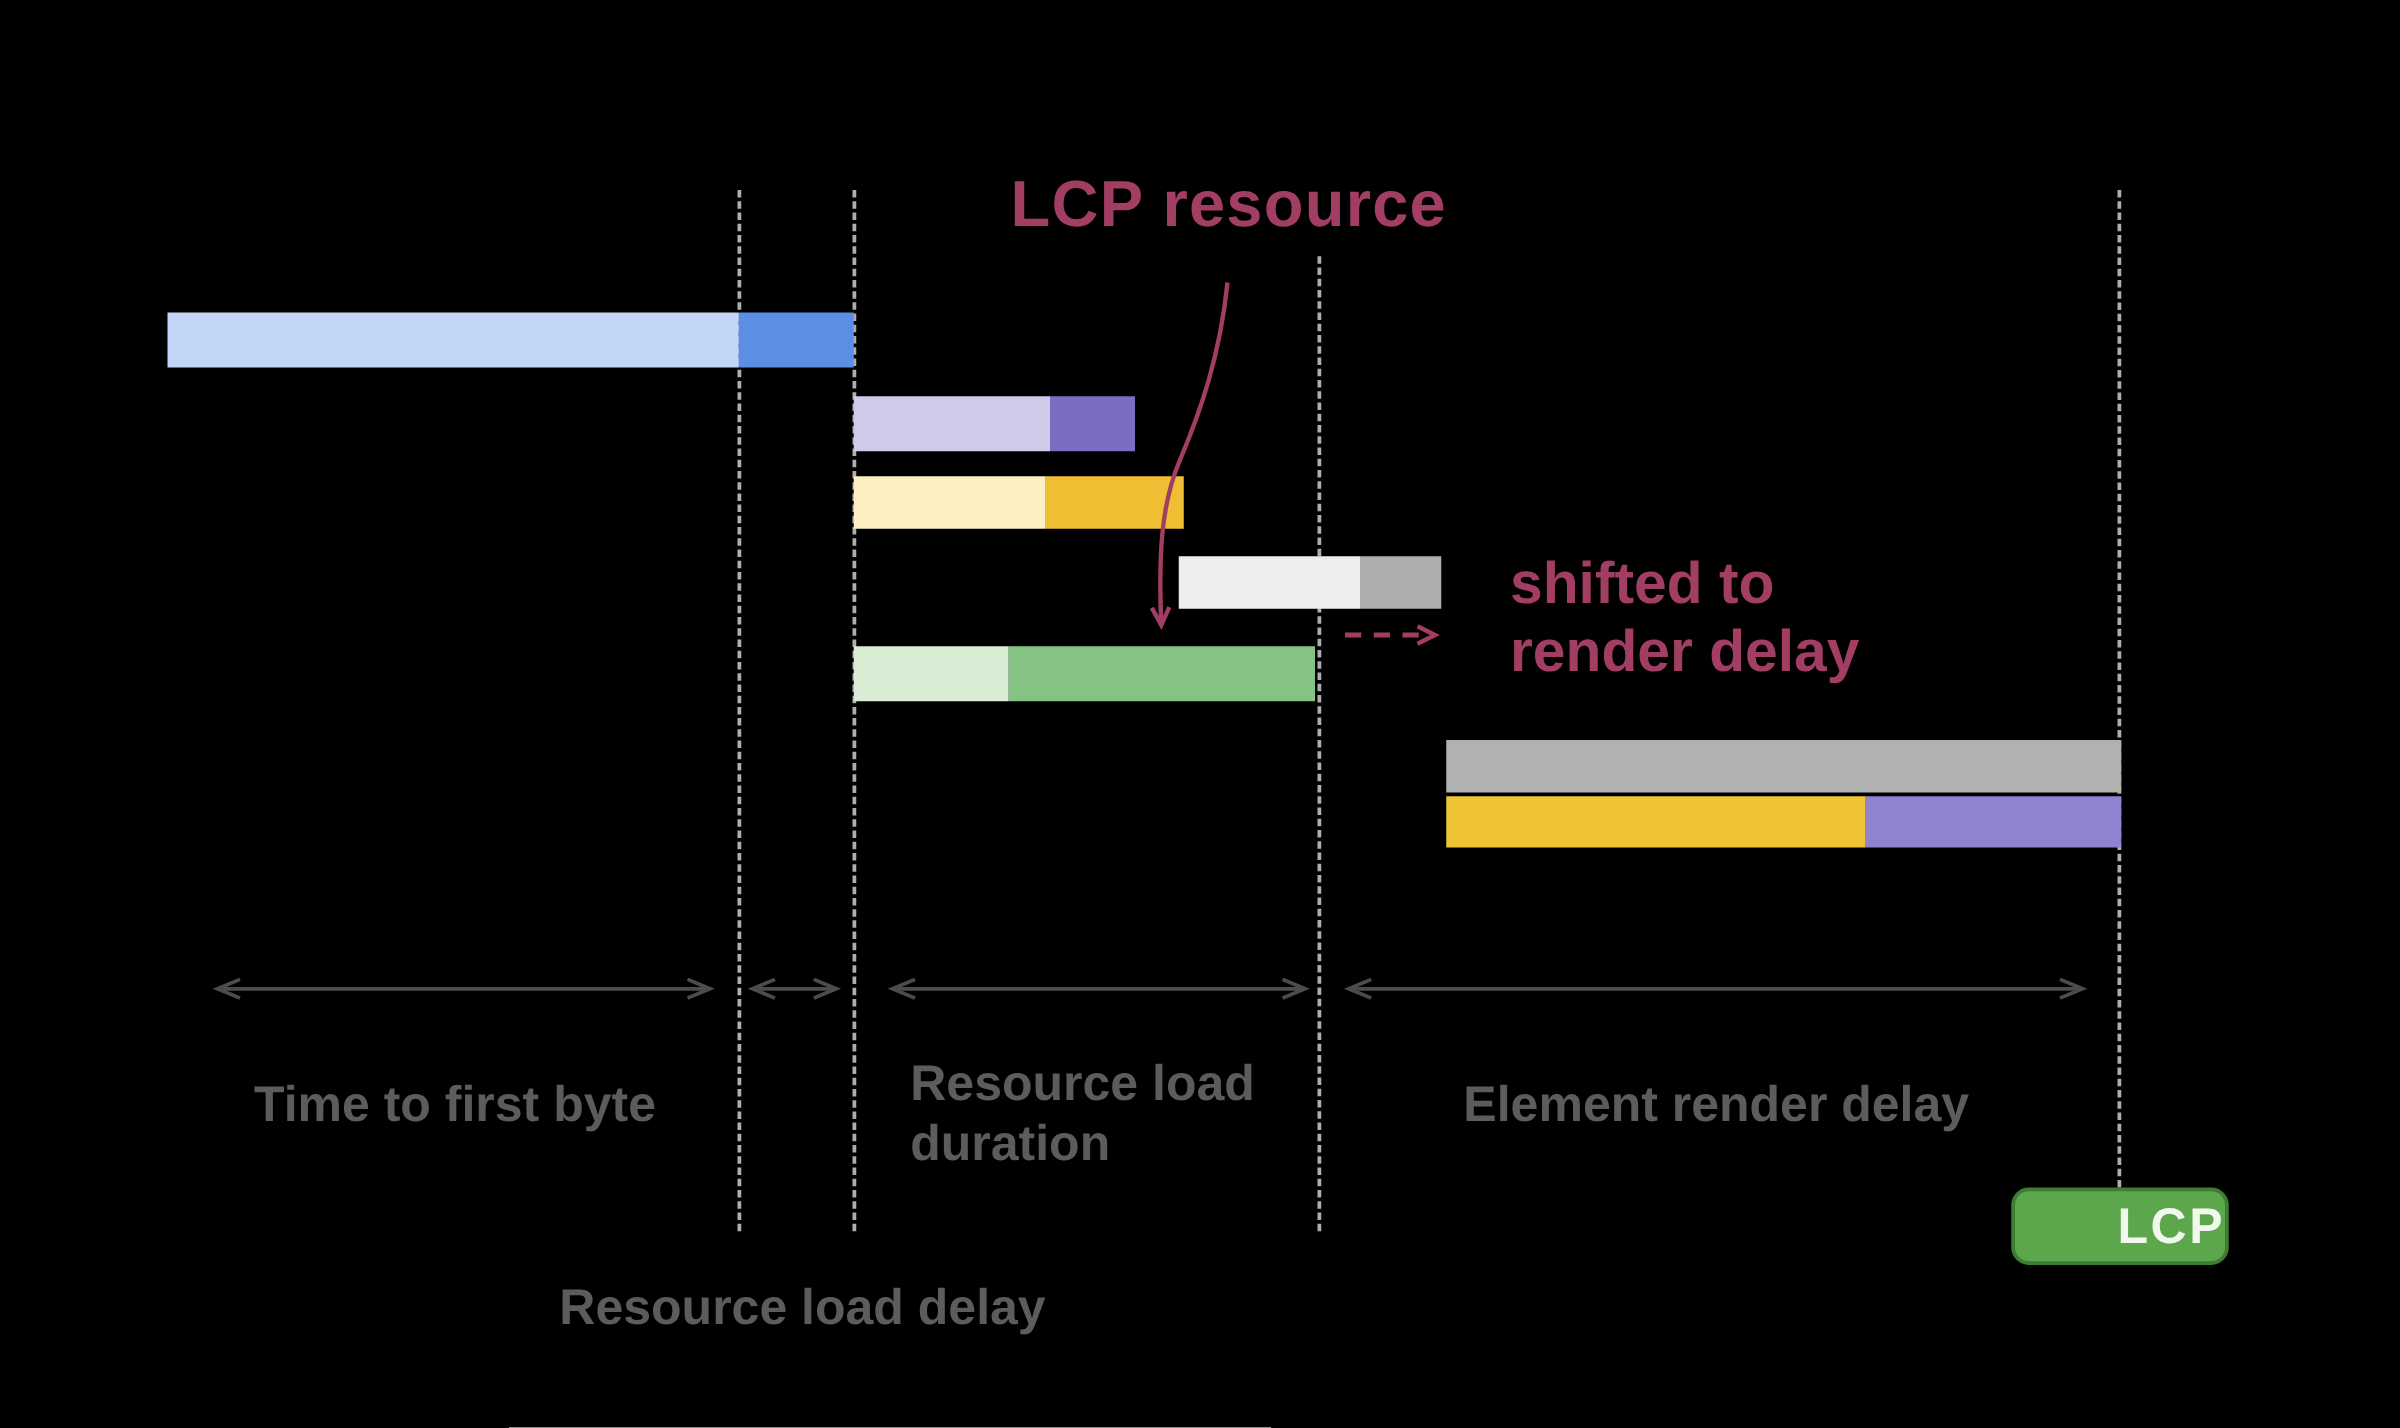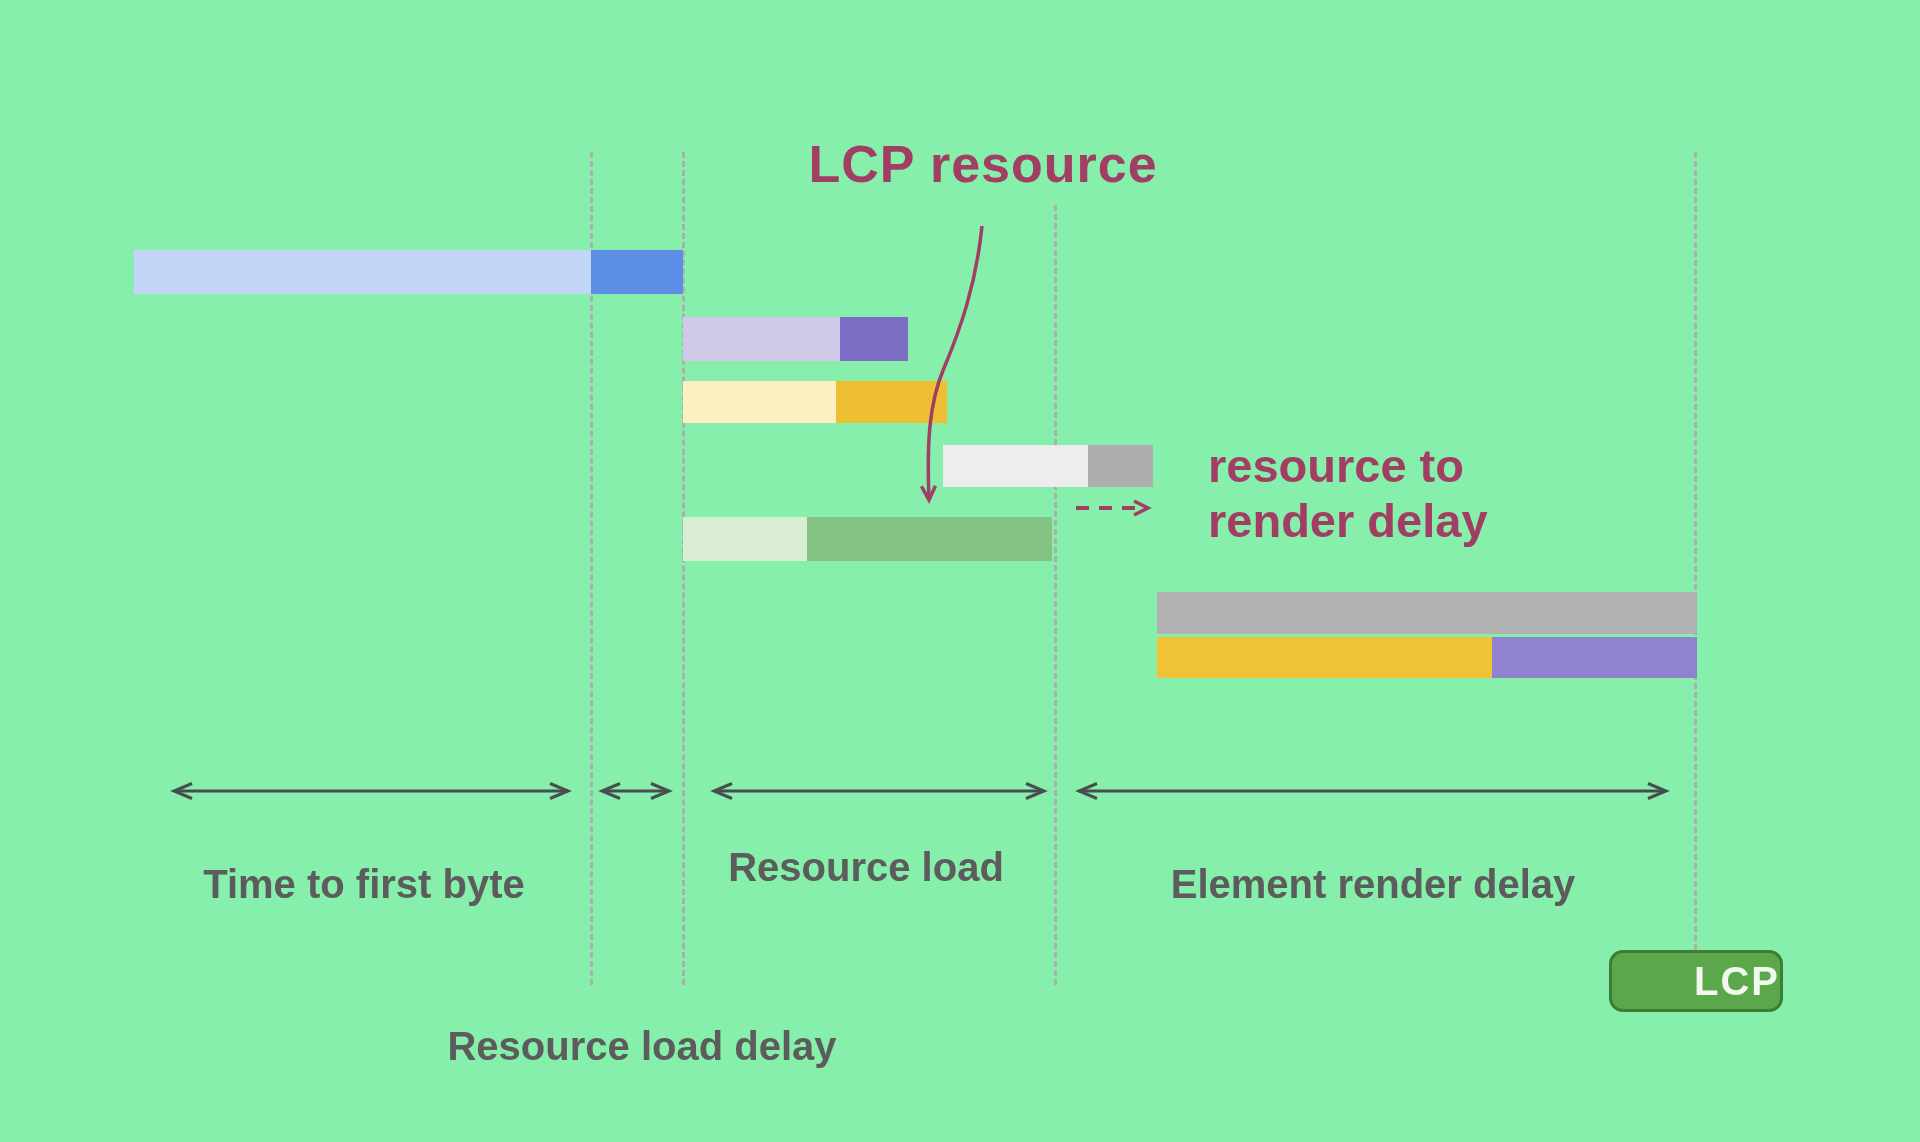--- a/index.html
+++ b/index.html
@@ -1,17 +1,17 @@
 <!DOCTYPE html>
 <html style="--maroon: #A23E63; --label-gray: #5C5C5C; --arrow-gray: #4A4D50; --dash-gray: #AEAEAE; --ttfb-light: #C3D6F8; --ttfb-dark: #5C8EE6; --purple-light: #D0C9E8; --purple-dark: #7C6CC4; --amber-light: #FCF0C3; --amber-dark: #F0BE33; --gray-light: #EDEDED; --gray-mid: #AEAEAE; --green-light: #D9ECD4; --green-dark: #85C384; --bar-gray: #B1B1B1; --bar-yellow: #EFC335; --bar-purple: #8F82CF; --lcp-badge-bg: #5CA64B; --lcp-badge-border: #3E7D33; --lcp-badge-text: #F1F8ED;"><head>
 <meta charset="utf-8">
 <style>
   html,body{margin:0;padding:0;background:#ffffff;}
   .canvas{
-    position:relative;width:1920px;height:1142px;background:#86efac;overflow:hidden;
+    position:relative;width:1920px;height:1142px;background:#000000;overflow:hidden;
     font-family:"Liberation Sans",sans-serif;
   }
   .vline{position:absolute;width:0;border-left:3px dashed var(--dash-gray);}
   .bar{position:absolute;display:flex;}
   .seg{height:100%;}
   .txt{position:absolute;white-space:nowrap;}
   .maroon{color:var(--maroon);font-weight:bold;}
   .glabel{color:var(--label-gray);font-weight:bold;font-size:40px;}
   .center-x{transform:translateX(-50%);}
   #lcp-resource-label{left:983px;top:134px;font-size:52px;letter-spacing:1px;}
@@ -97,28 +97,29 @@
       <path d="M982,226 C976,285 960,330 944,368 C928,405 927,448 929,500" fill="none" style="stroke:var(--maroon);stroke-width:3.5" marker-end="url(#head-maroon)"></path>
     </g>
     <g>
       <line x1="1076" y1="508" x2="1148" y2="508" style="stroke:var(--maroon);stroke-width:4;stroke-dasharray:13 10" marker-end="url(#head-maroon)"></line>
     </g>
   </svg>
 
   <div class="txt maroon center-x" id="lcp-resource-label">LCP resource</div>
 
   <div class="txt maroon" id="shifted-label">
-    <div>resource to</div>
+    <div>shifted to</div>
     <div>render delay</div>
   </div>
 
   <div class="txt glabel center-x" id="ttfb-label">Time to first byte</div>
 
   <div class="txt glabel center-x" id="duration-label">
     <div>Resource load</div>
+    <div>duration</div>
   </div>
 
   <div class="txt glabel center-x" id="render-delay-label">Element render delay</div>
 
   <div class="txt glabel center-x" id="load-delay-label">Resource load delay</div>
 
   <div class="badge">
     <span>LCP</span>
   </div>
 

